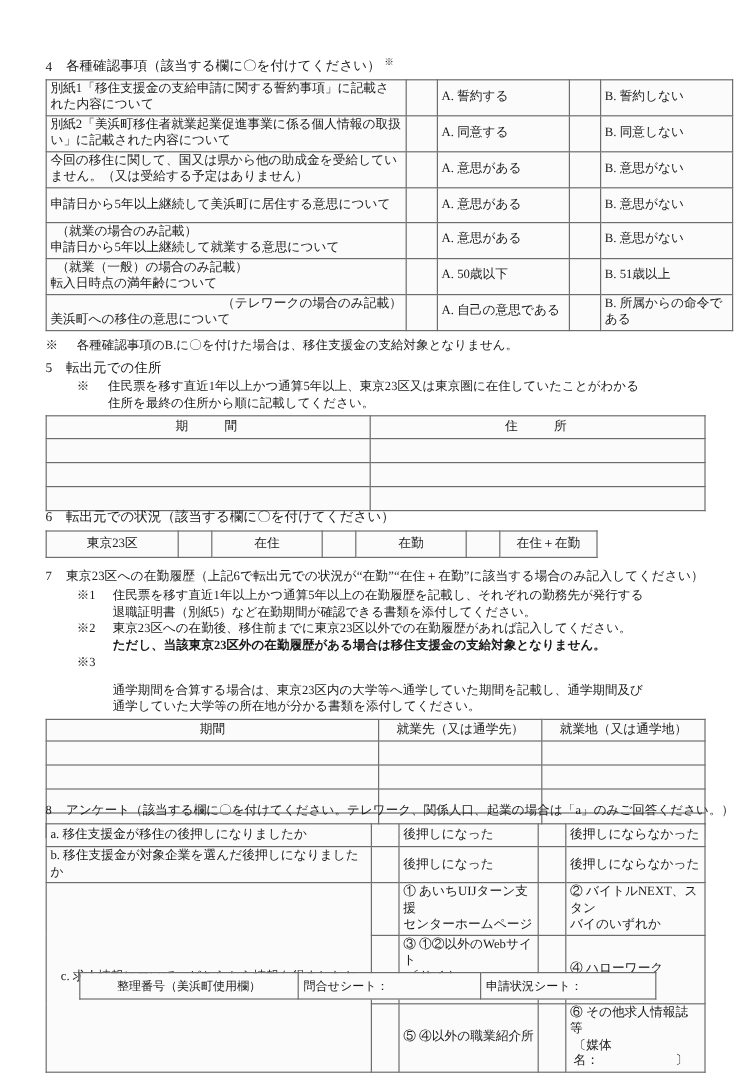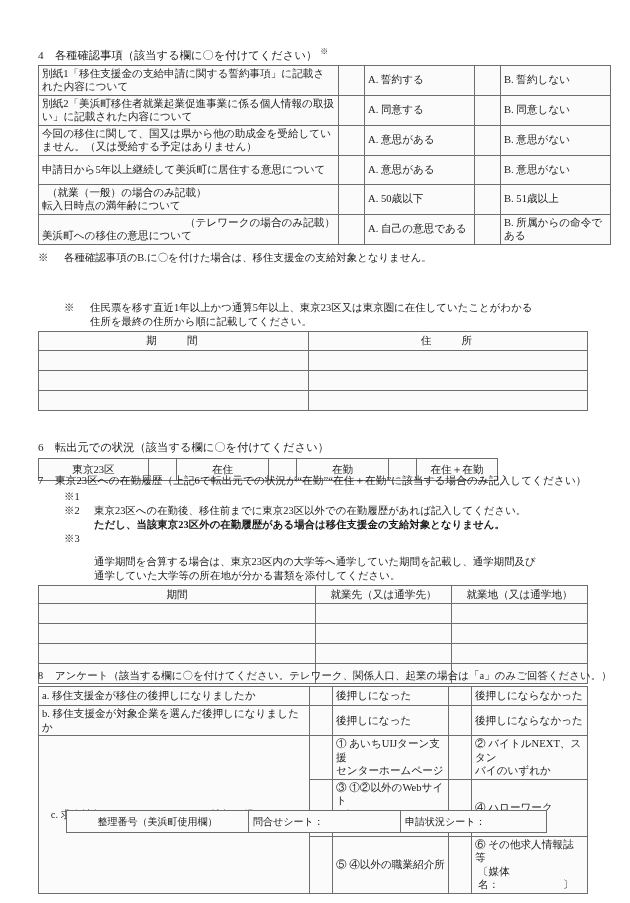--- a/index.html
+++ b/index.html
@@ -150,20 +150,30 @@
         </tr>
         <tr>
           <td class="qcell" style="height:26px;">申請日から5年以上継続して美浜町に居住する意思について</td>
           <td class="mark"></td>
           <td class="opt">A. 意思がある</td>
           <td class="mark"></td>
           <td class="opt">B. 意思がない</td>
         </tr>
         <tr>
           <td class="qcell" style="height:26px;">
+            <div style="padding-left:5px;">（就業の場合のみ記載）</div>
+            <div>申請日から5年以上継続して就業する意思について</div>
+          </td>
+          <td class="mark"></td>
+          <td class="opt">A. 意思がある</td>
+          <td class="mark"></td>
+          <td class="opt">B. 意思がない</td>
+        </tr>
+        <tr>
+          <td class="qcell" style="height:26px;">
             <div style="padding-left:5px;">（就業（一般）の場合のみ記載）</div>
             <div>転入日時点の満年齢について</div>
           </td>
           <td class="mark"></td>
           <td class="opt">A. 50歳以下</td>
           <td class="mark"></td>
           <td class="opt">B. 51歳以上</td>
         </tr>
         <tr>
           <td class="qcell" style="height:26px;">
@@ -176,20 +186,23 @@
           <td class="opt small">B. 所属からの命令である</td>
         </tr>
       </tbody>
     </table>
     <div class="note" style="margin-top:6px;">
       <span class="note-mark">※</span><span class="note-body">各種確認事項のB.に〇を付けた場合は、移住支援金の支給対象となりません。</span>
     </div>
   </div>
 
   <div class="sec" style="top:300px;">
+    <div class="sec-head">
+      <span class="sec-num">5</span><span>転出元での住所</span>
+    </div>
     <div class="note" style="margin-top:1px;padding-left:26px;">
       <span class="note-mark">※</span><span class="note-body">
         <span style="display:block;">住民票を移す直近1年以上かつ通算5年以上、東京23区又は東京圏に在住していたことがわかる</span>
         <span style="display:block;">住所を最終の住所から順に記載してください。</span>
       </span>
     </div>
     <table class="form" style="margin-top:2px;">
       <colgroup>
         <col style="width:270px;">
         <col style="width:279px;">
@@ -208,21 +221,21 @@
           <td class="blank"></td>
         </tr>
         <tr>
           <td class="blank"></td>
           <td class="blank"></td>
         </tr>
       </tbody>
     </table>
   </div>
 
-  <div class="sec" style="top:440px;">
+  <div class="sec" style="top:424px;">
     <div class="sec-head">
       <span class="sec-num">6</span><span>転出元での状況（該当する欄に〇を付けてください）</span>
     </div>
     <table class="form" style="margin-top:3px;width:459px;">
       <colgroup>
         <col style="width:110px;">
         <col style="width:28px;">
         <col style="width:92px;">
         <col style="width:28px;">
         <col style="width:92px;">
@@ -241,21 +254,24 @@
         </tr>
       </tbody>
     </table>
   </div>
 
   <div class="sec" style="top:473px;">
     <div class="sec-head" style="font-size:10.6px;">
       <span class="sec-num">7</span><span>東京23区への在勤履歴（上記6で転出元での状況が“在勤”“在住＋在勤”に該当する場合のみ記入してください）</span>
     </div>
     <div class="note" style="margin-top:2px;padding-left:26px;">
-      <span class="note-mark w3">※1</span>
+      <span class="note-mark w3">※1</span><span class="note-body">
+        <span style="display:block;">住民票を移す直近1年以上かつ通算5年以上の在勤履歴を記載し、それぞれの勤務先が発行する</span>
+        <span style="display:block;">退職証明書（別紙5）など在勤期間が確認できる書類を添付してください。</span>
+      </span>
     </div>
     <div class="note" style="padding-left:26px;">
       <span class="note-mark w3">※2</span><span class="note-body">
         <span style="display:block;">東京23区への在勤後、移住前までに東京23区以外での在勤履歴があれば記入してください。</span>
         <span style="display:block;" class="bold">ただし、当該東京23区外の在勤履歴がある場合は移住支援金の支給対象となりません。</span>
       </span>
     </div>
     <div class="note" style="padding-left:26px;">
       <span class="note-mark w3">※3</span><span class="note-body">
         <span style="display:block;margin-top:23px;">通学期間を合算する場合は、東京23区内の大学等へ通学していた期間を記載し、通学期間及び</span>

